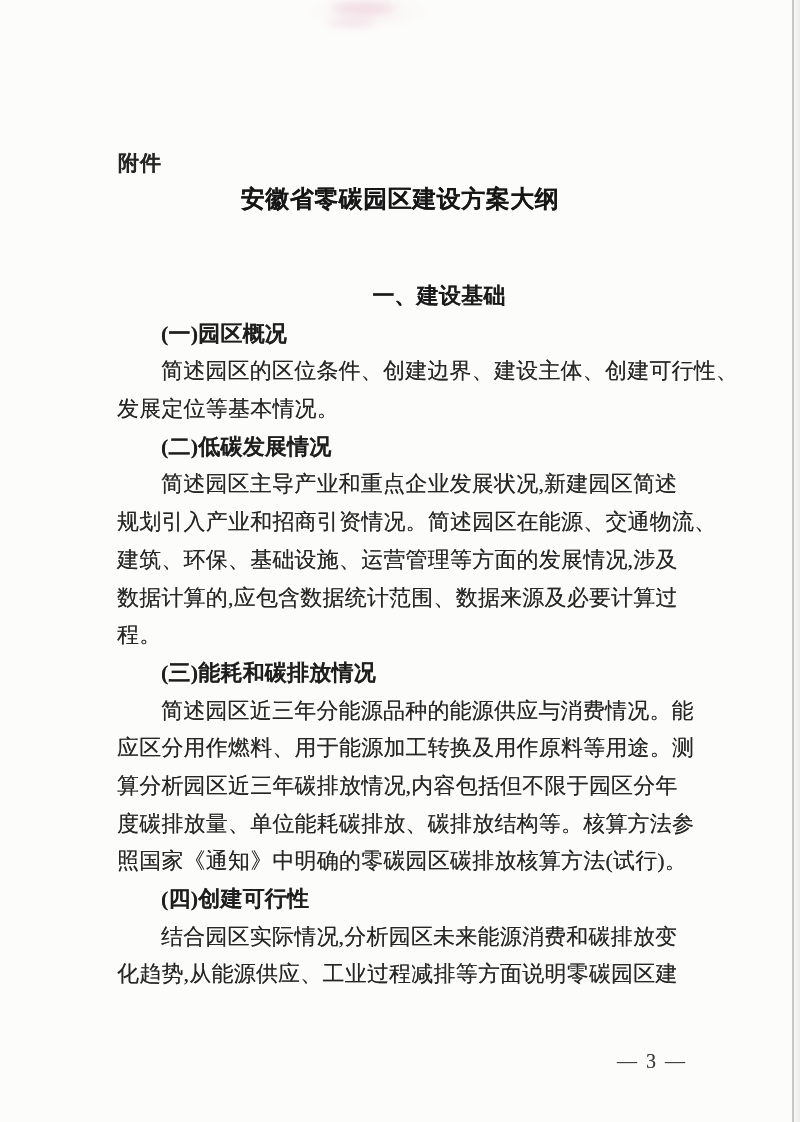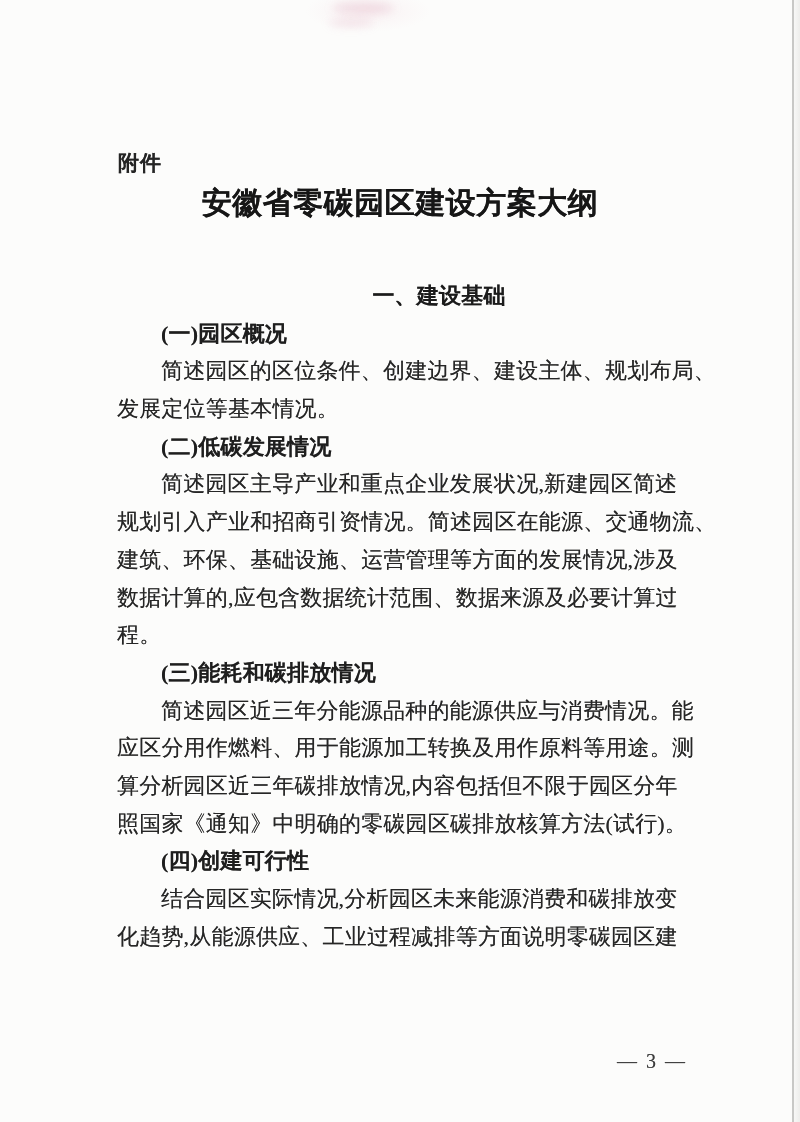--- a/index.html
+++ b/index.html
@@ -54,21 +54,21 @@
     text-shadow: 0 0 0.5px rgba(50,50,50,0.75);
     margin-top: 44px;
   }
   .doc-title {
     position: absolute;
     left: 0;
     top: 183px;
     width: 100%;
     text-align: center;
     font-weight: bold;
-    font-size: 30px;
+    font-size: 24px;
     letter-spacing: 0.5px;
     color: #161616;
     text-shadow: 0 0 0.6px rgba(30,30,30,0.8);
   }
   .content {
     position: absolute;
     left: 117px;
     top: 277px;
     width: 600px;
   }
@@ -115,32 +115,33 @@
   <div class="scan-edge-strip"></div>
   <div class="scan-edge-line"></div>
 
   <div class="attachment-label">附件</div>
 
   <div class="doc-title">安徽省零碳园区建设方案大纲</div>
 
   <div class="content">
     <div class="line h1">一、建设基础</div>
     <div class="line h2">(一)园区概况</div>
-    <div class="line ind">简述园区的区位条件、创建边界、建设主体、规划布局、</div>
+    <div class="line ind">简述园区的区位条件、创建边界、建设主体、创建可行性、</div>
     <div class="line">发展定位等基本情况。</div>
     <div class="line h2">(二)低碳发展情况</div>
     <div class="line ind">简述园区主导产业和重点企业发展状况,新建园区简述</div>
     <div class="line">规划引入产业和招商引资情况。简述园区在能源、交通物流、</div>
     <div class="line">建筑、环保、基础设施、运营管理等方面的发展情况,涉及</div>
     <div class="line">数据计算的,应包含数据统计范围、数据来源及必要计算过</div>
     <div class="line">程。</div>
     <div class="line h2">(三)能耗和碳排放情况</div>
     <div class="line ind">简述园区近三年分能源品种的能源供应与消费情况。能</div>
     <div class="line">应区分用作燃料、用于能源加工转换及用作原料等用途。测</div>
     <div class="line">算分析园区近三年碳排放情况,内容包括但不限于园区分年</div>
+    <div class="line">度碳排放量、单位能耗碳排放、碳排放结构等。核算方法参</div>
     <div class="line">照国家《通知》中明确的零碳园区碳排放核算方法(试行)。</div>
     <div class="line h2">(四)创建可行性</div>
     <div class="line ind">结合园区实际情况,分析园区未来能源消费和碳排放变</div>
     <div class="line">化趋势,从能源供应、工业过程减排等方面说明零碳园区建</div>
   </div>
 
   <div class="page-number">— 3 —</div>
 
 </div>
 

